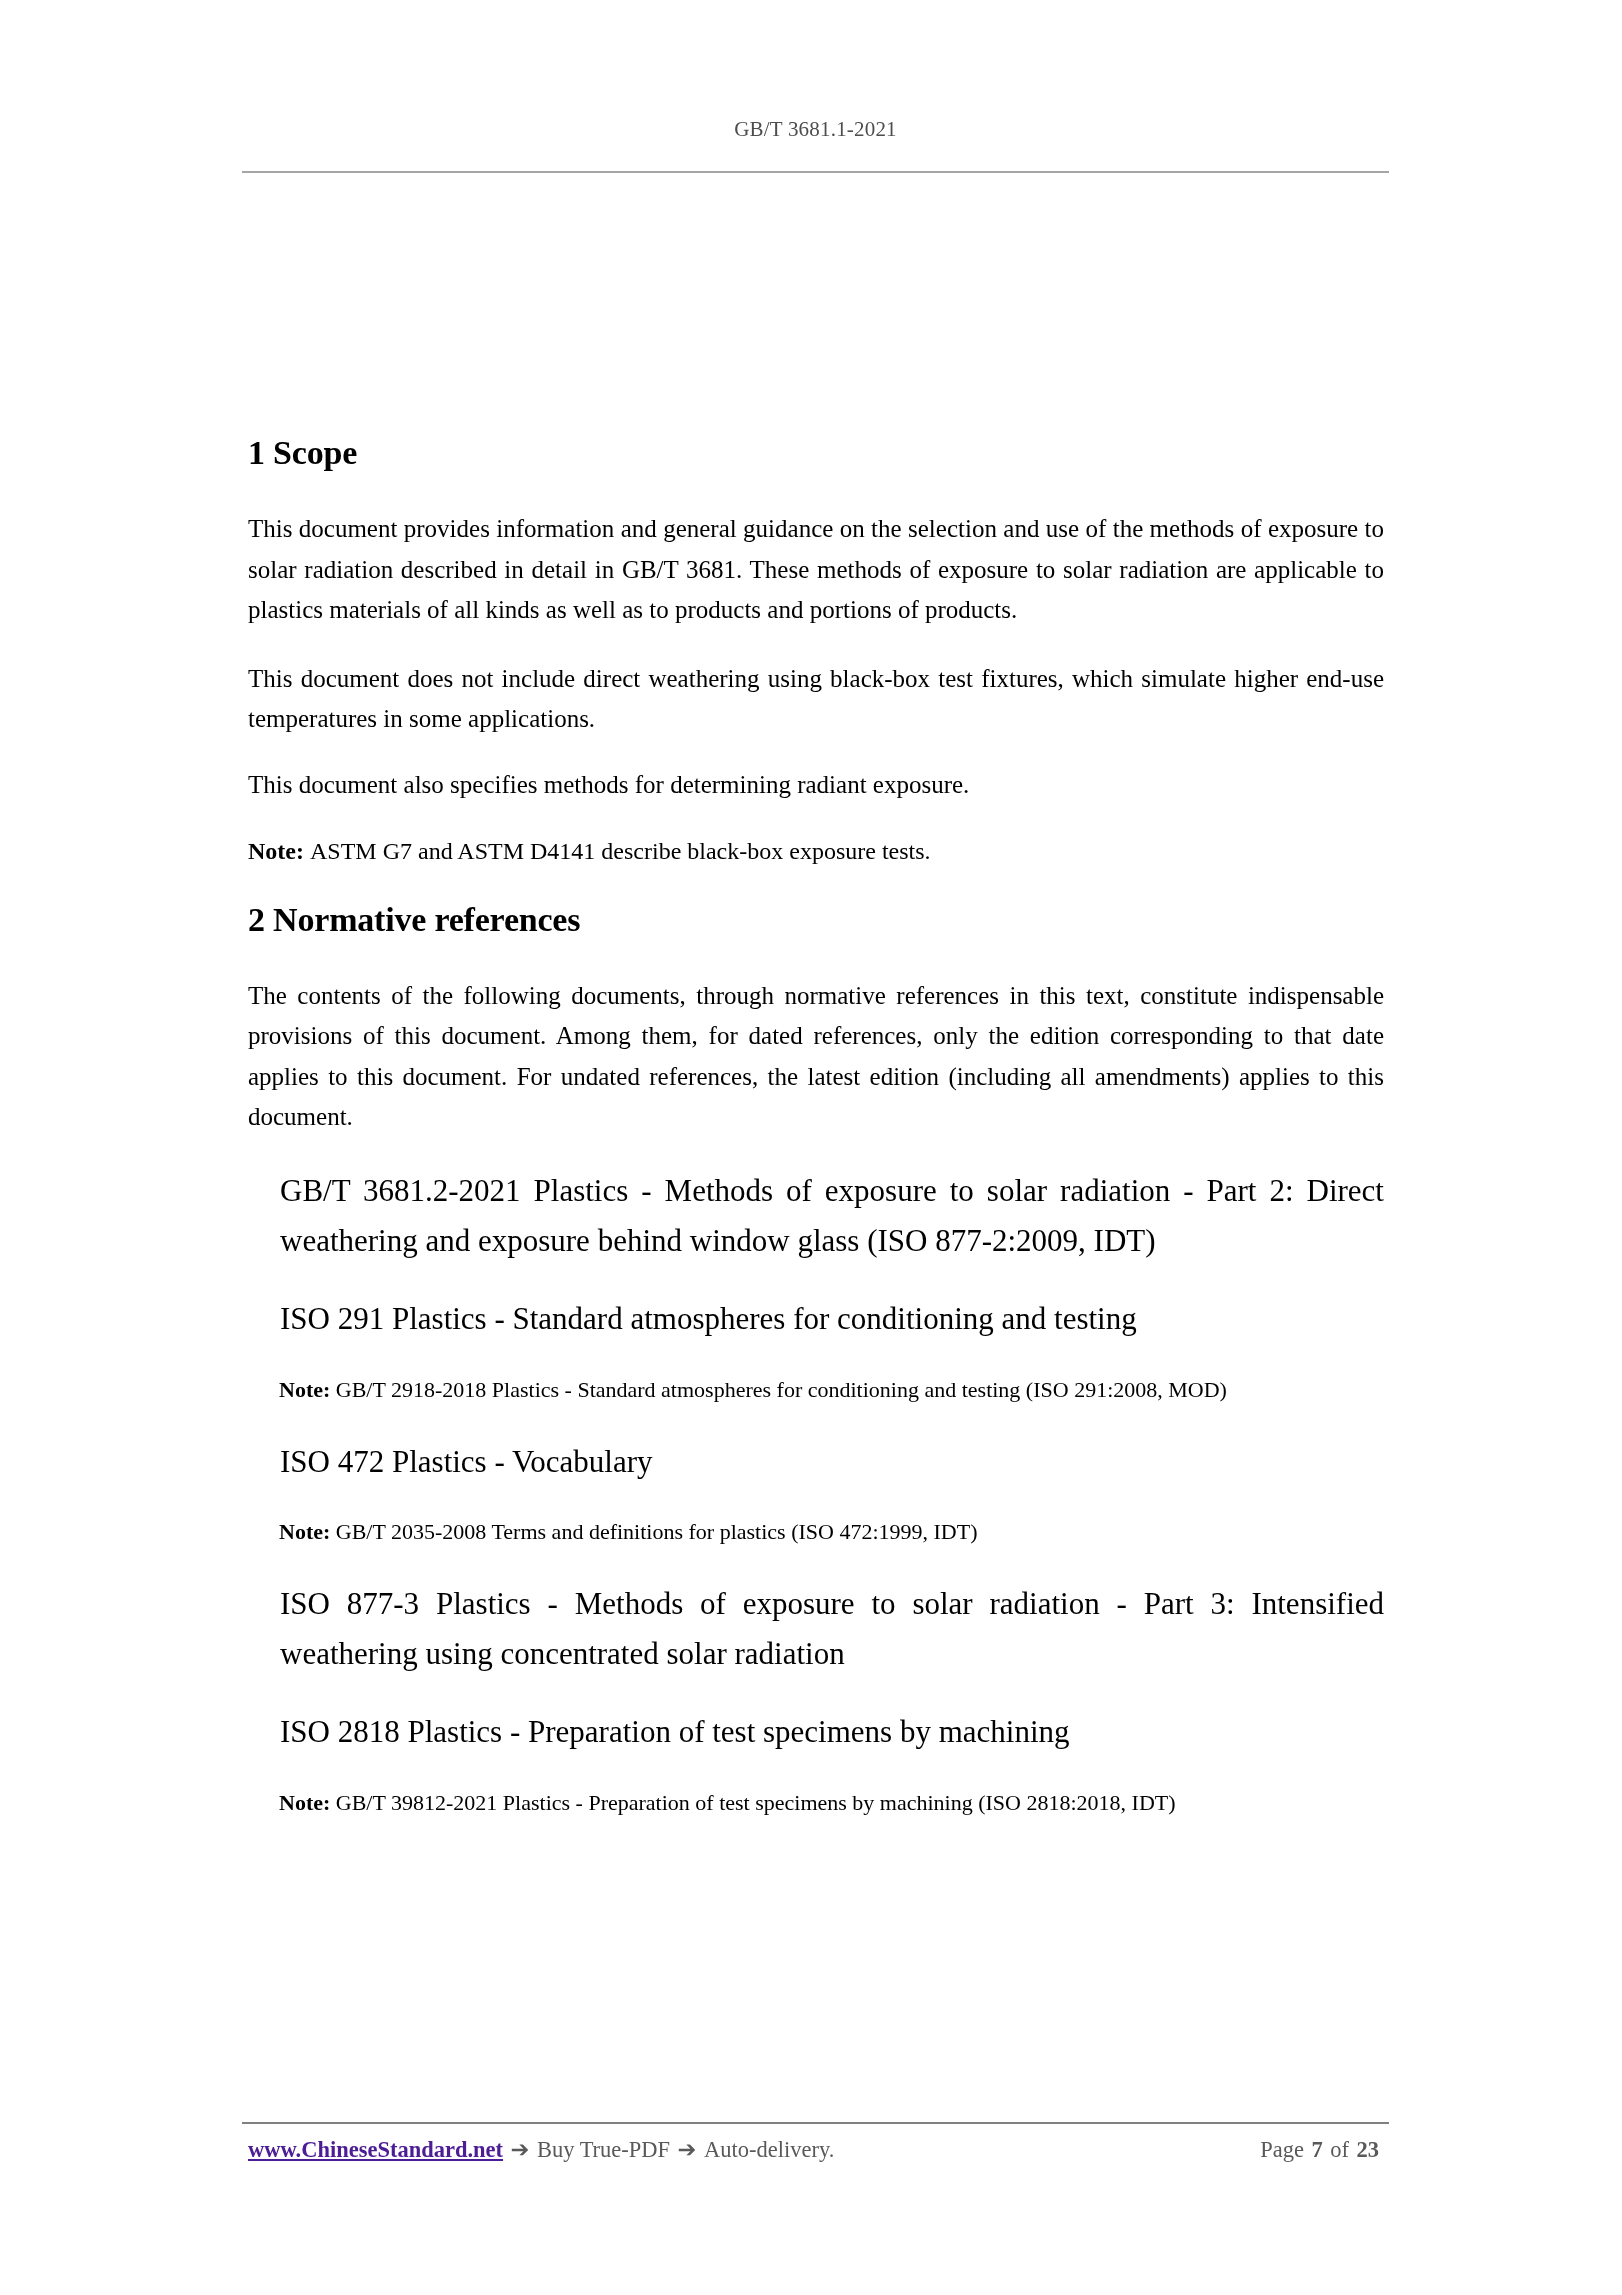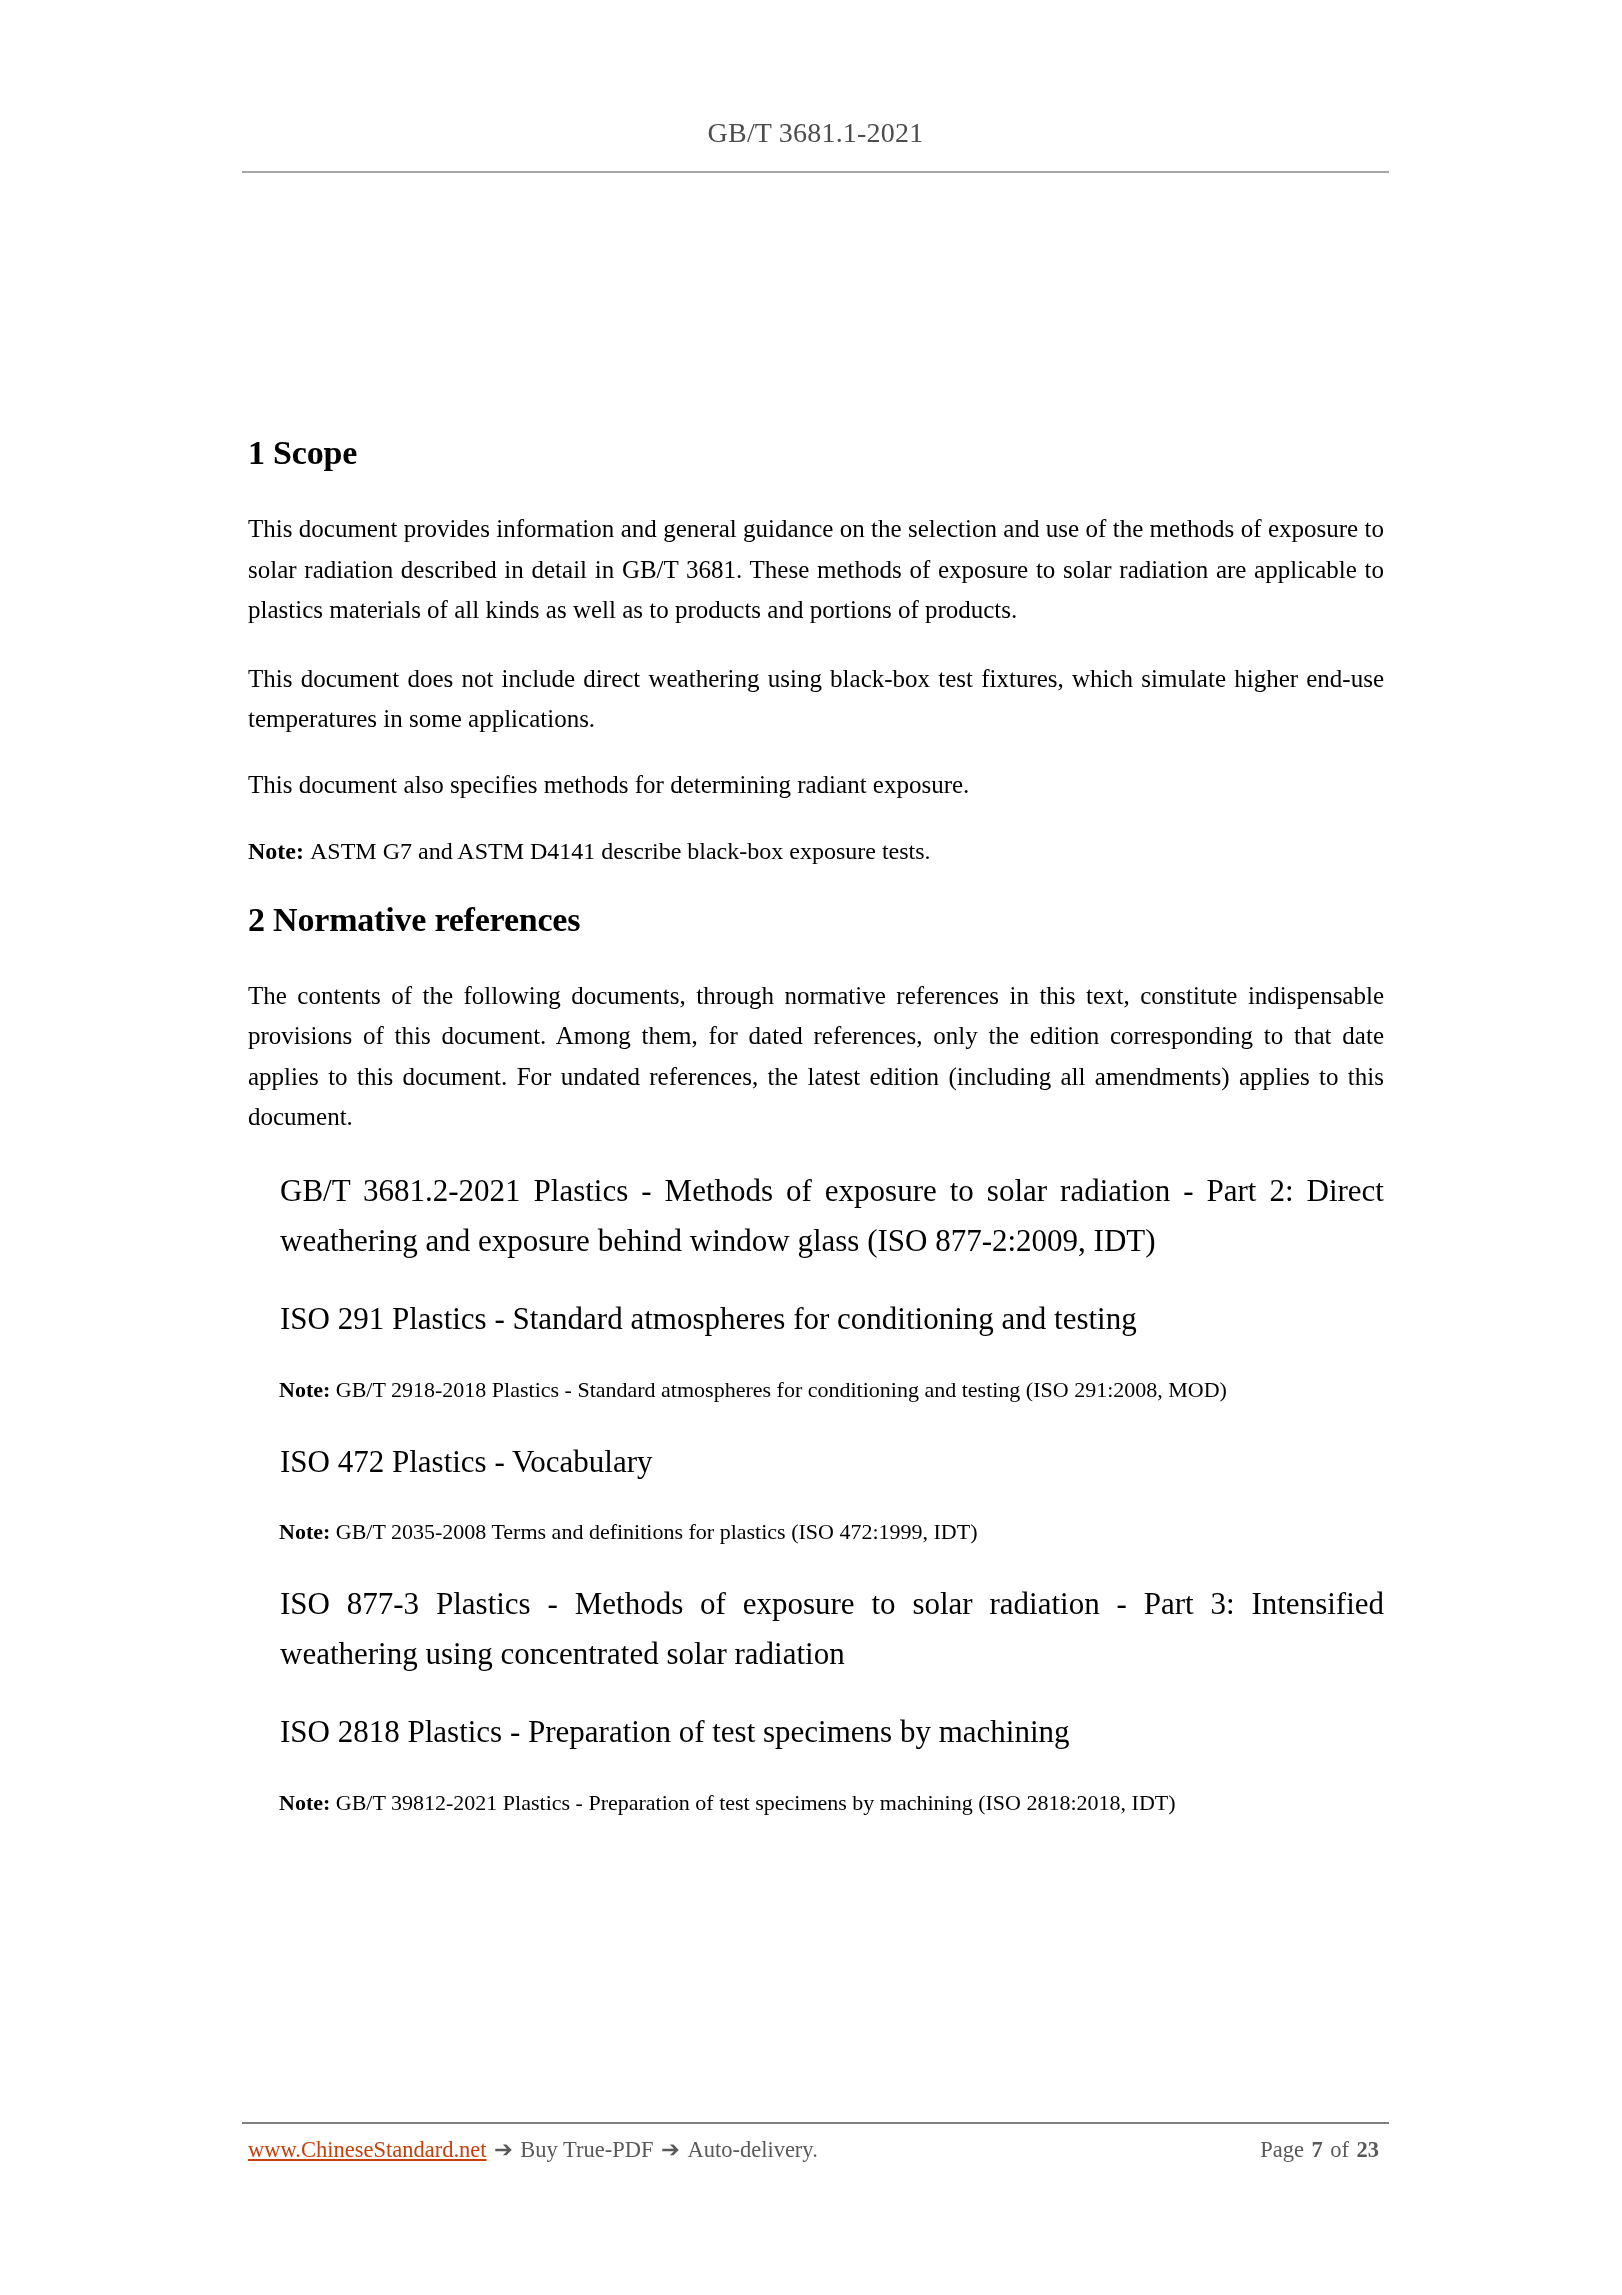--- a/index.html
+++ b/index.html
@@ -25,21 +25,21 @@
     box-sizing: border-box;
   }
 
   
   .doc-header {
     position: absolute;
     left: 242px;
     top: 117px;
     width: 1147px;
     text-align: center;
-    font-size: 28px;
+    font-size: 21px;
     color: #4d4d4d;
     letter-spacing: 0.2px;
   }
   .header-rule {
     position: absolute;
     left: 242px;
     top: 171px;
     width: 1147px;
     height: 1.7px;
     background: #a6a6a6;
@@ -146,21 +146,22 @@
     display: flex;
     align-items: baseline;
   }
   .footer-left {
     display: flex;
     align-items: baseline;
     white-space: nowrap;
   }
   .footer-url {
     text-decoration: underline;
-    color: #c2410c;
+    color: #4c1d95;
+    font-weight: bold;
   }
   .footer-arrow {
     margin: 0 7.5px;
     font-size: 22.5px;
   }
   .footer-right {
     margin-left: auto;
     white-space: nowrap;
     padding-right: 5px;
   }

